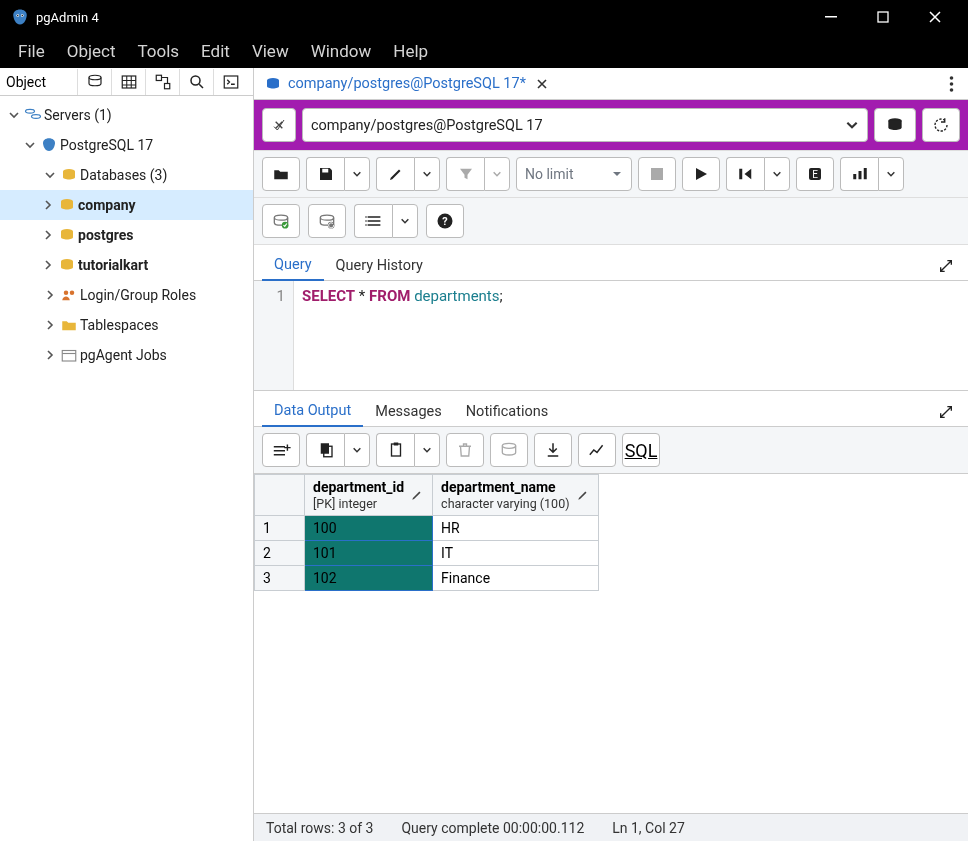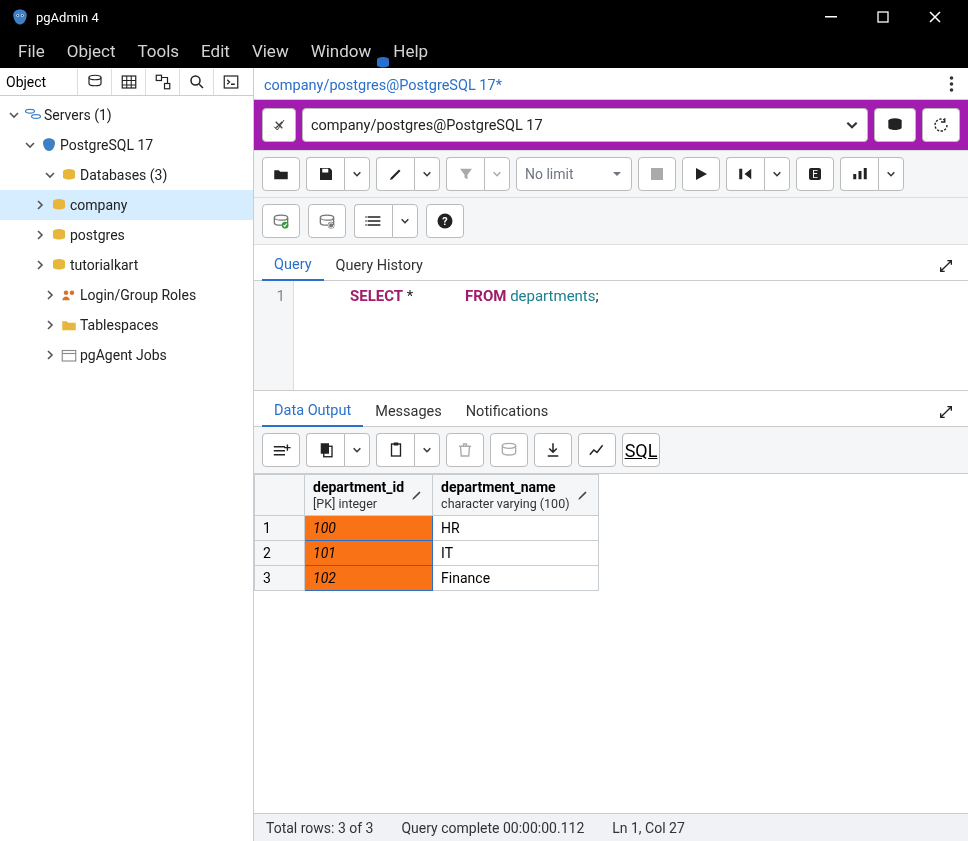--- a/index.html
+++ b/index.html
@@ -17,24 +17,24 @@
   .sidebar-header { height: 28px; border-bottom: 1px solid #ccc; display: flex; align-items: center; padding: 0 6px; }
   .sidebar-header .label { font-size: 14px; flex: 1; overflow:hidden; white-space:nowrap; }
   .sidebar-header .icon-btn { width: 34px; height: 26px; display: flex; align-items: center; justify-content: center; border-left: 1px solid #ddd; }
   .tree { flex: 1; overflow: auto; font-size: 14px; color: #222; padding-top:4px; }
   .tree-row { display: flex; align-items: center; height: 30px; padding-left: 6px; cursor: pointer; white-space:nowrap; }
   .tree-row .caret { width: 16px; display:flex; align-items:center; justify-content:center; }
   .tree-row .node-icon { width: 22px; display:flex; align-items:center; justify-content:center; }
   .tree-row.selected { background: #d6ecff; }
   .indent-1 { padding-left: 22px; }
   .indent-2 { padding-left: 42px; }
-  .indent-4 { padding-left: 32px; }
+  .indent-4 { padding-left: 40px; font-weight: bold; }
   .main { flex: 1; display: flex; flex-direction: column; min-width:0; }
   .tabbar { height: 32px; border-bottom: 1px solid #ccc; display: flex; align-items: center; padding: 0 4px; }
-  .tabbar .tab { display: flex; align-items: center; gap: 6px; padding: 4px 6px; font-size: 14.5px; color: #2a6fc9; flex-direction: column; }
+  .tabbar .tab { display: flex; align-items: center; gap: 6px; padding: 4px 6px; font-size: 14.5px; color: #2a6fc9; }
   .tabbar .tab .close { color: #333; margin-left:4px; }
   .tabbar .more { margin-left: auto; padding: 4px 10px; }
   .toolbar1 { padding: 8px 8px; display: flex; align-items: center; gap: 6px; border-bottom: 1px solid #dedede; background:#a21caf; }
   .conn-icon-btn, .conn-select, .conn-db-btn, .reset-btn, .tool-btn, .tool-dd { height: 34px; border: 1px solid #bbb; border-radius: 4px; background:#fff; display:flex; align-items:center; justify-content:center; }
   .conn-icon-btn { width: 34px; }
   .conn-select { flex: 1; padding: 0 8px; display:flex; align-items:center; justify-content:space-between; font-size:14.5px; color:#222; }
   .conn-db-btn { width: 42px; }
   .reset-btn { width: 38px; }
   .toolbar2 { padding: 6px 8px; display: flex; align-items: center; gap: 6px; border-bottom: 1px solid #dedede; background:#f4f6f8; flex-wrap: nowrap; }
   .tool-btn { width: 38px; }
@@ -45,38 +45,38 @@
   .btn-group > *:last-child { border-top-right-radius:4px; border-bottom-right-radius:4px; border-right:1px solid #bbb; }
   .limit-select { width:116px; padding:0 8px; display:flex; align-items:center; justify-content:space-between; color:#6f7680; border:1px solid #bbb; height:34px; background:#fff; border-radius:4px; font-size:14px;}
   .toolbar3 { padding: 6px 8px; display:flex; gap:8px; border-bottom:1px solid #dedede; background:#f4f6f8; }
   .editor-tabs { height: 36px; display:flex; align-items:flex-end; border-bottom:1px solid #ccc; padding: 0 8px; position:relative; }
   .editor-tab { padding: 6px 12px; font-size:14.5px; color:#333; cursor:pointer; }
   .editor-tab.active { color:#2a6fc9; border-bottom:2px solid #2a6fc9; margin-bottom:-1px; }
   .expand-icon { margin-left:auto; padding:6px; }
   .editor-area { display:flex; font-family: "Consolas","Menlo","Courier New",monospace; font-size:15px; height:110px; border-bottom:1px solid #ccc; }
   .gutter { width: 40px; background:#f4f6f8; border-right:1px solid #ddd; text-align:right; padding:6px 8px 0 0; color:#888; }
   .code { padding:6px 8px; white-space:pre; }
-  .kw { color:#a01d6b; font-weight:bold;margin-left:48px; }
+  .kw { color:#a01d6b; font-weight:bold; }
   .ident { color:#1a7e8e; }
   .punct { color:#222; }
   .star { color:#222; }
   .output-tabs { height:36px; display:flex; align-items:flex-end; border-bottom:1px solid #ccc; padding:0 8px; }
   .output-tab { padding:6px 12px; font-size:14.5px; color:#333; cursor:pointer;margin-top:48px; }
   .output-tab.active { color:#2a6fc9; border-bottom:2px solid #2a6fc9; margin-bottom:-1px; }
   .output-toolbar { padding:6px 8px; display:flex; gap:6px; border-bottom:1px solid #ccc; background:#f4f6f8;}
   .results-wrap { flex:1; overflow:auto; background:#fff; }
   .data-grid { border-collapse:collapse; font-size:14px; }
   .data-grid th, .data-grid td { border:1px solid #c8cdd2; padding:4px 8px; text-align:left; }
   .data-grid thead th { background:#f4f6f8; font-weight:normal; }
   .data-grid .rownum-col { width:50px; text-align:left; background:#f4f6f8; }
   .col-head { display:flex; align-items:center; gap:6px; }
   .col-head .col-labels { display:flex; flex-direction:column; line-height:1.2; }
   .col-head .col-name { font-weight:bold; }
   .col-head .col-type { font-size:12.5px; color:#333; }
-  .pk-col { background:#f97316; text-align:right; border:1.5px solid #2a6fc9 !important; border-top:none !important;font-style:italic; }
+  .pk-col { background:#0f766e; text-align:right; border:1.5px solid #2a6fc9 !important; border-top:none !important; }
   .pk-col-first { border-top:1.5px solid #2a6fc9 !important; }
   .num-col { text-align:right; min-width:120px; }
   .statusbar { height:28px; border-top:1px solid #ccc; background:#f0f2f5; display:flex; align-items:center; padding:0 12px; font-size:14px; color:#333; gap:28px; }
   svg { display:block; }
   .sql-badge { font-family:inherit; font-size:18px; text-decoration:underline; padding:0 4px; }
 </style>
 </head>
 <body>
 
 <div class="window">

